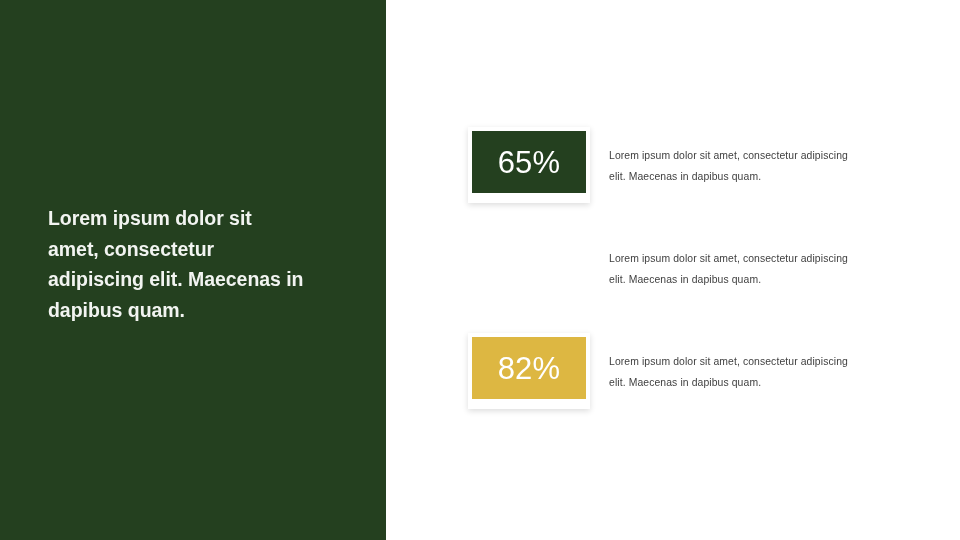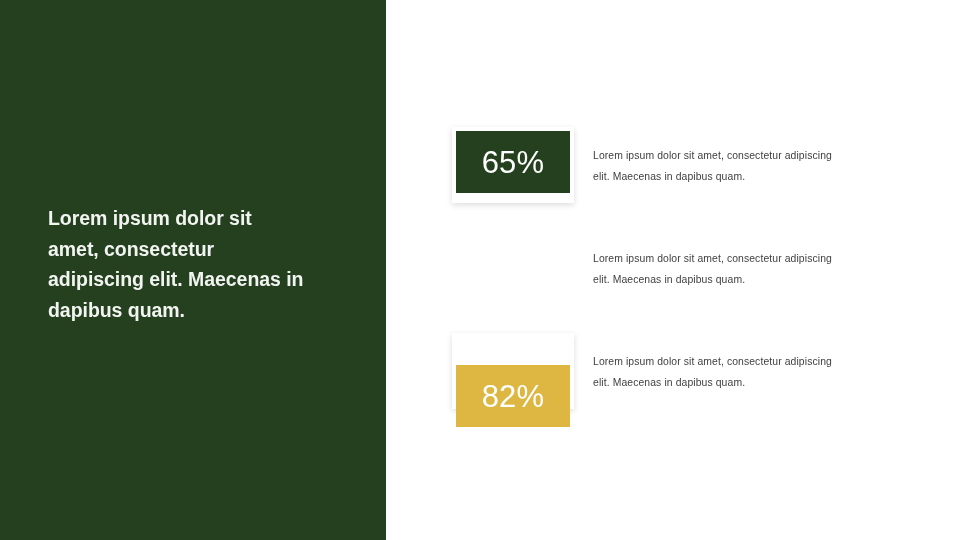--- a/index.html
+++ b/index.html
@@ -52,21 +52,21 @@
     font-size: 19.5px;
     font-weight: 700;
     line-height: 30.5px;
     color: #f2f4f1;
     letter-spacing: -0.05px;
   }
 
   
   .stats {
     position: absolute;
-    left: 452px;
+    left: 468px;
     top: 127px;
     width: 420px;
   }
 
   .stat-row {
     position: relative;
     height: 103px;
   }
 
   .stat-card {
@@ -131,21 +131,21 @@
       </div>
       <div class="stat-desc">Lorem ipsum dolor sit amet, consectetur adipiscing elit. Maecenas in dapibus quam.</div>
     </div>
 
     <div class="stat-row">
       <div class="stat-desc">Lorem ipsum dolor sit amet, consectetur adipiscing elit. Maecenas in dapibus quam.</div>
     </div>
 
     <div class="stat-row">
       <div class="stat-card">
-        <div class="stat-box" style="background-color: rgb(221, 183, 66); margin-top: 28px;">
+        <div class="stat-box" style="background-color: rgb(221, 183, 66);">
           <span class="stat-value">82%</span>
         </div>
       </div>
       <div class="stat-desc">Lorem ipsum dolor sit amet, consectetur adipiscing elit. Maecenas in dapibus quam.</div>
     </div>
 
   </div>
 </div>
 
 </body></html>

